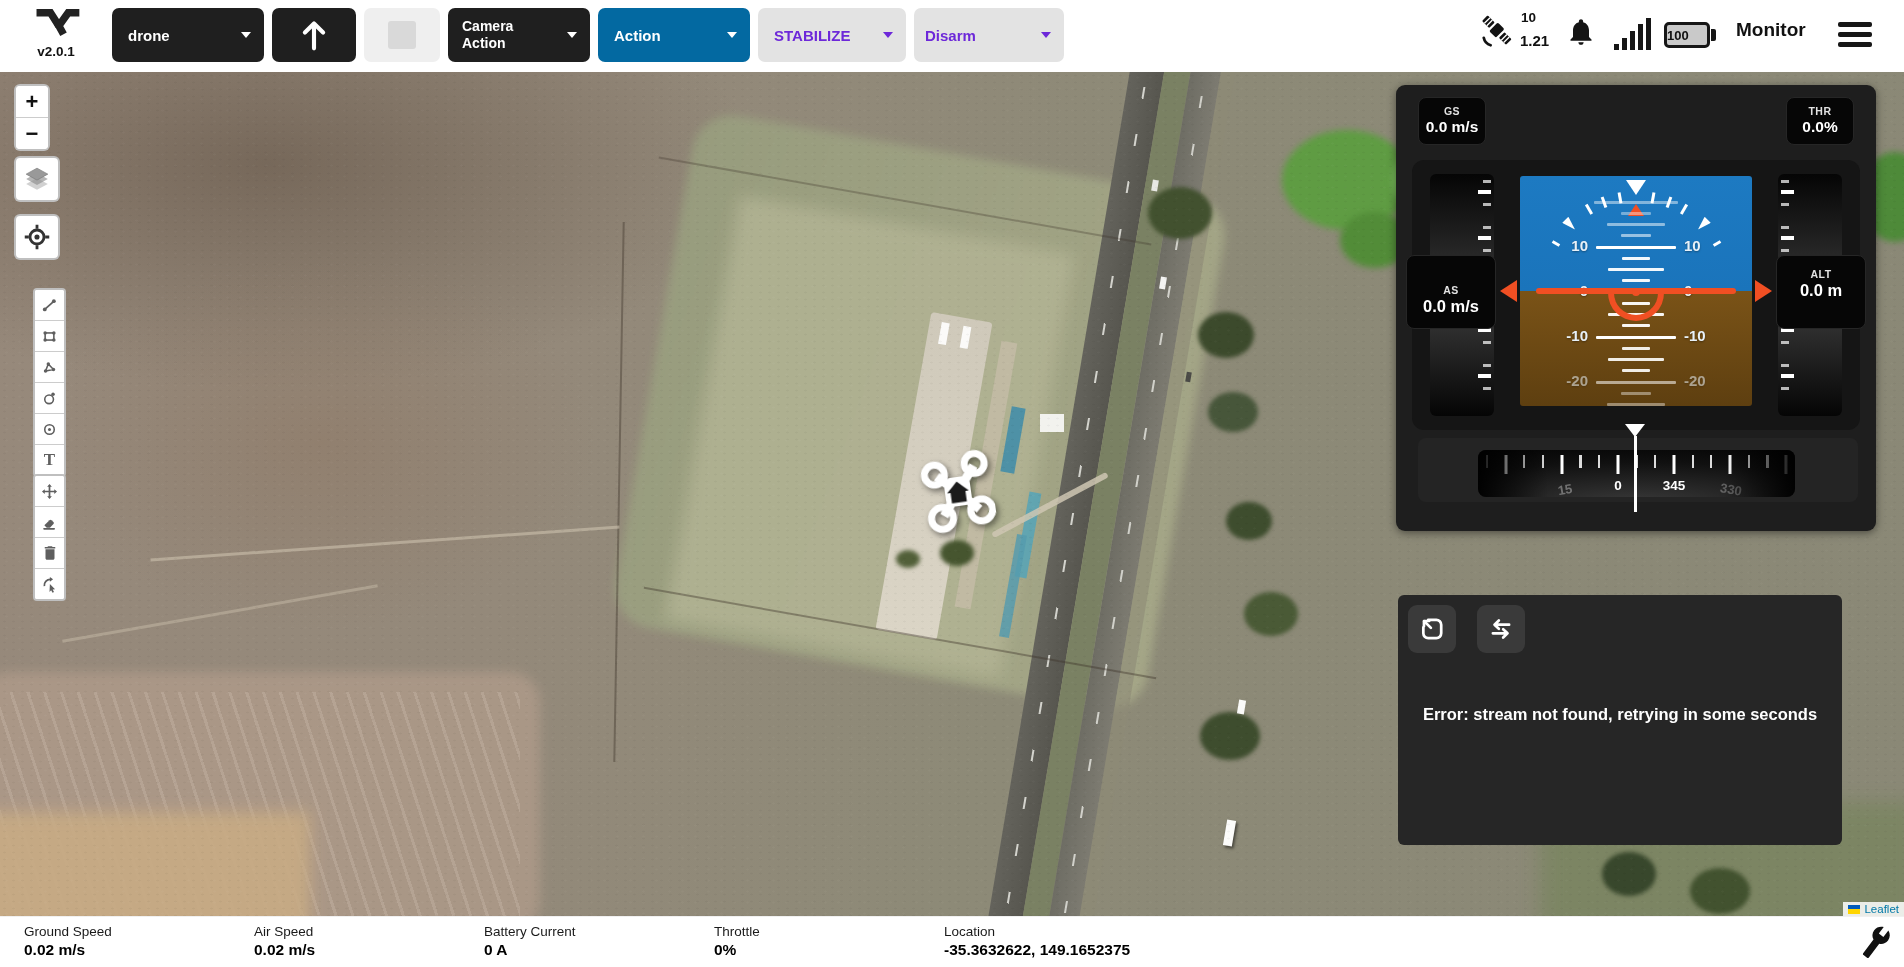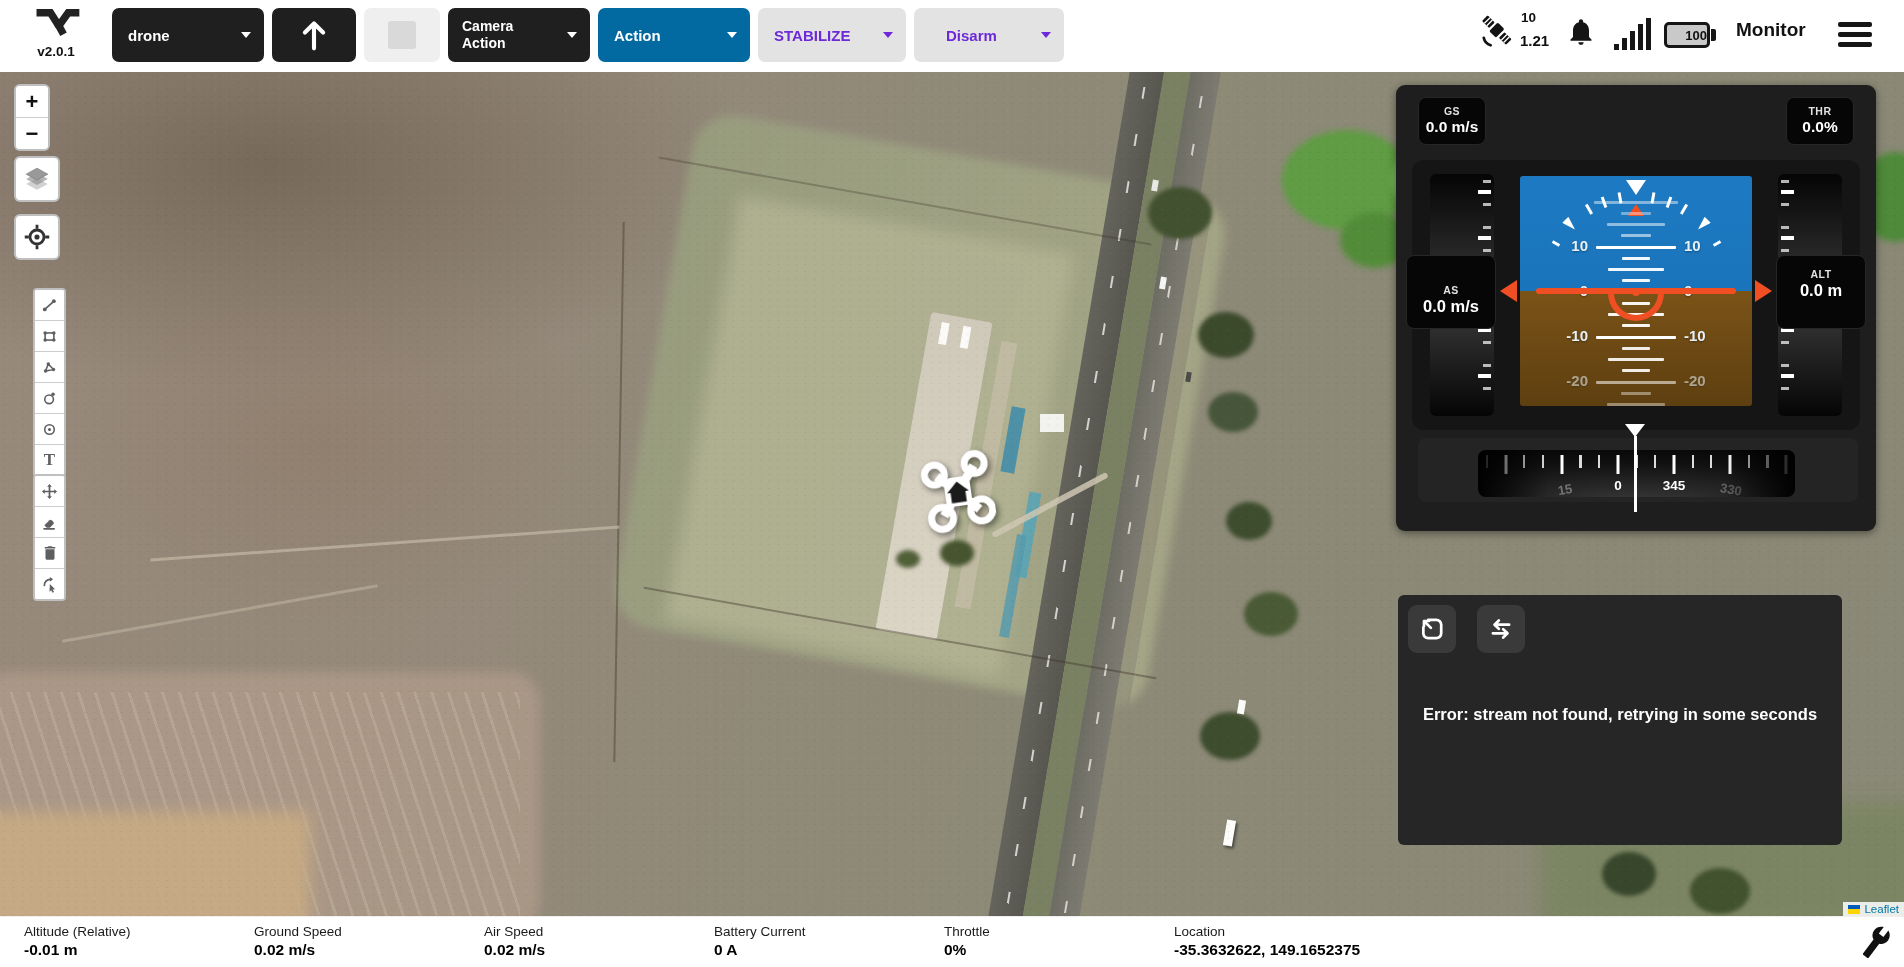--- a/index.html
+++ b/index.html
@@ -81,21 +81,21 @@
   <div class="tbtn dis" style="left:598px;width:152px;padding-left:16px">
     <span>Action</span>
     <span class="caret"></span>
   </div>
 
   <div class="tbtn lite" style="left:758px;width:148px;padding-left:16px">
     <span>STABILIZE</span>
     <span class="caret"></span>
   </div>
 
-  <div class="tbtn lite" style="left:914px;width:150px;padding-left:32px">
+  <div class="tbtn lite" style="left:914px;width:150px;padding-left:11px">
     <span>Disarm</span>
     <span class="caret"></span>
   </div>
 
   <div class="abs" style="left:1479px;top:13px">
     <svg width="36" height="38" viewBox="0 0 34 34">
       <g fill="#131313" transform="rotate(45 17 15)">
         <rect x="1" y="11.5" width="9.5" height="7.5" rx="1"></rect>
         <rect x="23.5" y="11.5" width="9.5" height="7.5" rx="1"></rect>
         <rect x="12.5" y="9.5" width="9" height="11.5" rx="1.5"></rect>
@@ -116,21 +116,21 @@
   <div class="abs" style="left:1614px;top:18px;display:flex;align-items:flex-end;gap:3px;height:32px">
     <div style="width:5px;height:6px;background:#161616"></div>
     <div style="width:5px;height:12px;background:#161616"></div>
     <div style="width:5px;height:19px;background:#161616"></div>
     <div style="width:5px;height:26px;background:#161616"></div>
     <div style="width:5px;height:32px;background:#161616"></div>
   </div>
 
   <div class="abs" style="left:1664px;top:22px">
     <div style="width:46px;height:26px;border:3px solid #161616;border-radius:5px;background:#c9c9c9;
-                display:flex;align-items:center;justify-content:flex-end;box-sizing:border-box">
+                display:flex;align-items:center;justify-content:flex-start;box-sizing:border-box">
       <span style="font-size:13px;font-weight:700">100</span>
     </div>
     <div style="position:absolute;right:-6px;top:7px;width:5px;height:12px;background:#161616;border-radius:0 2px 2px 0"></div>
   </div>
 
   <div class="abs" style="left:1736px;top:19px;font-size:19px;font-weight:700;cursor:pointer">Monitor</div>
 
   <div class="abs" style="left:1838px;top:22px;cursor:pointer">
     <div style="width:34px;height:4.5px;background:#161616;border-radius:2px"></div>
     <div style="width:34px;height:4.5px;background:#161616;border-radius:2px;margin-top:5.5px"></div>
@@ -429,24 +429,20 @@
     <svg width="26" height="26" viewBox="0 0 24 24">
       <path d="M19.5 8 H6.5 M10 4.2 L6 8 l4 3.8" fill="none" stroke="#fff" stroke-width="2.5" stroke-linecap="round" stroke-linejoin="round"></path>
       <path d="M4.5 16 H17.5 M14 12.2 L18 16 l-4 3.8" fill="none" stroke="#fff" stroke-width="2.5" stroke-linecap="round" stroke-linejoin="round"></path>
     </svg>
   </div>
   <div style="position:absolute;left:0;right:0;top:110px;text-align:center;color:#fff;font-weight:700;font-size:16.5px">Error: stream not found, retrying in some seconds</div>
 </div>
 
 <div id="statusbar">
   <div class="sb-item">
-    <div class="lab">Altitude (Relative)</div>
-    <div class="val">-0.01 m</div>
-  </div>
-  <div class="sb-item">
     <div class="lab">Ground Speed</div>
     <div class="val">0.02 m/s</div>
   </div>
   <div class="sb-item">
     <div class="lab">Air Speed</div>
     <div class="val">0.02 m/s</div>
   </div>
   <div class="sb-item">
     <div class="lab">Battery Current</div>
     <div class="val">0 A</div>

